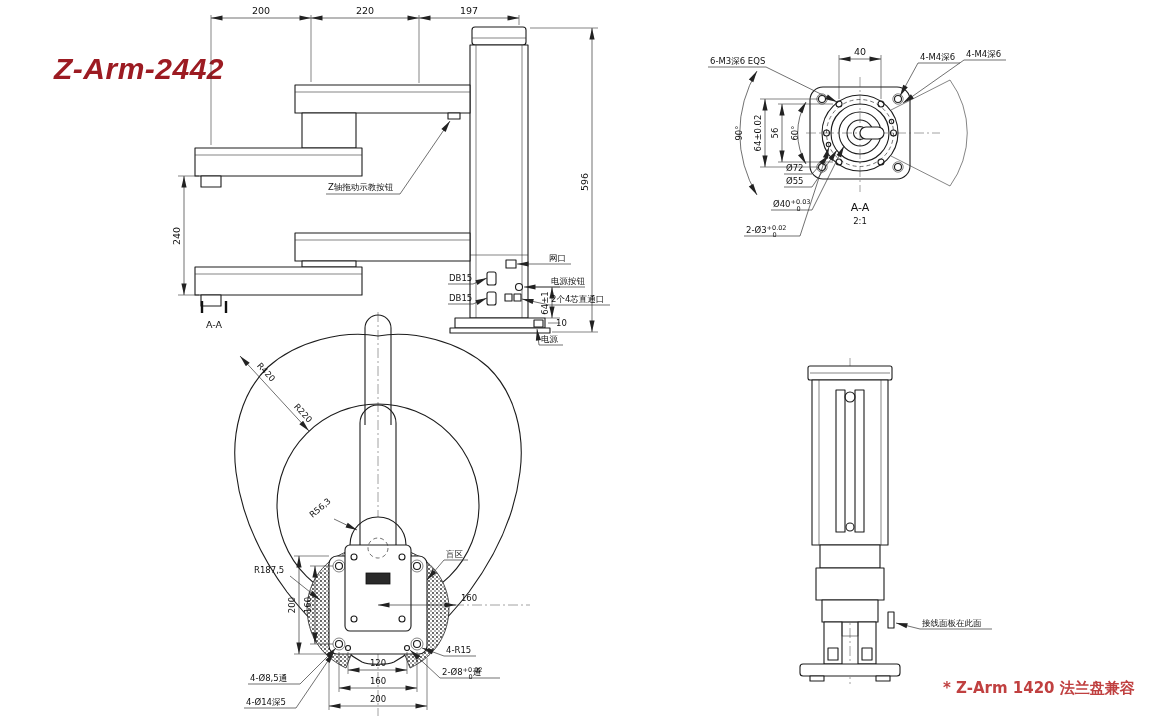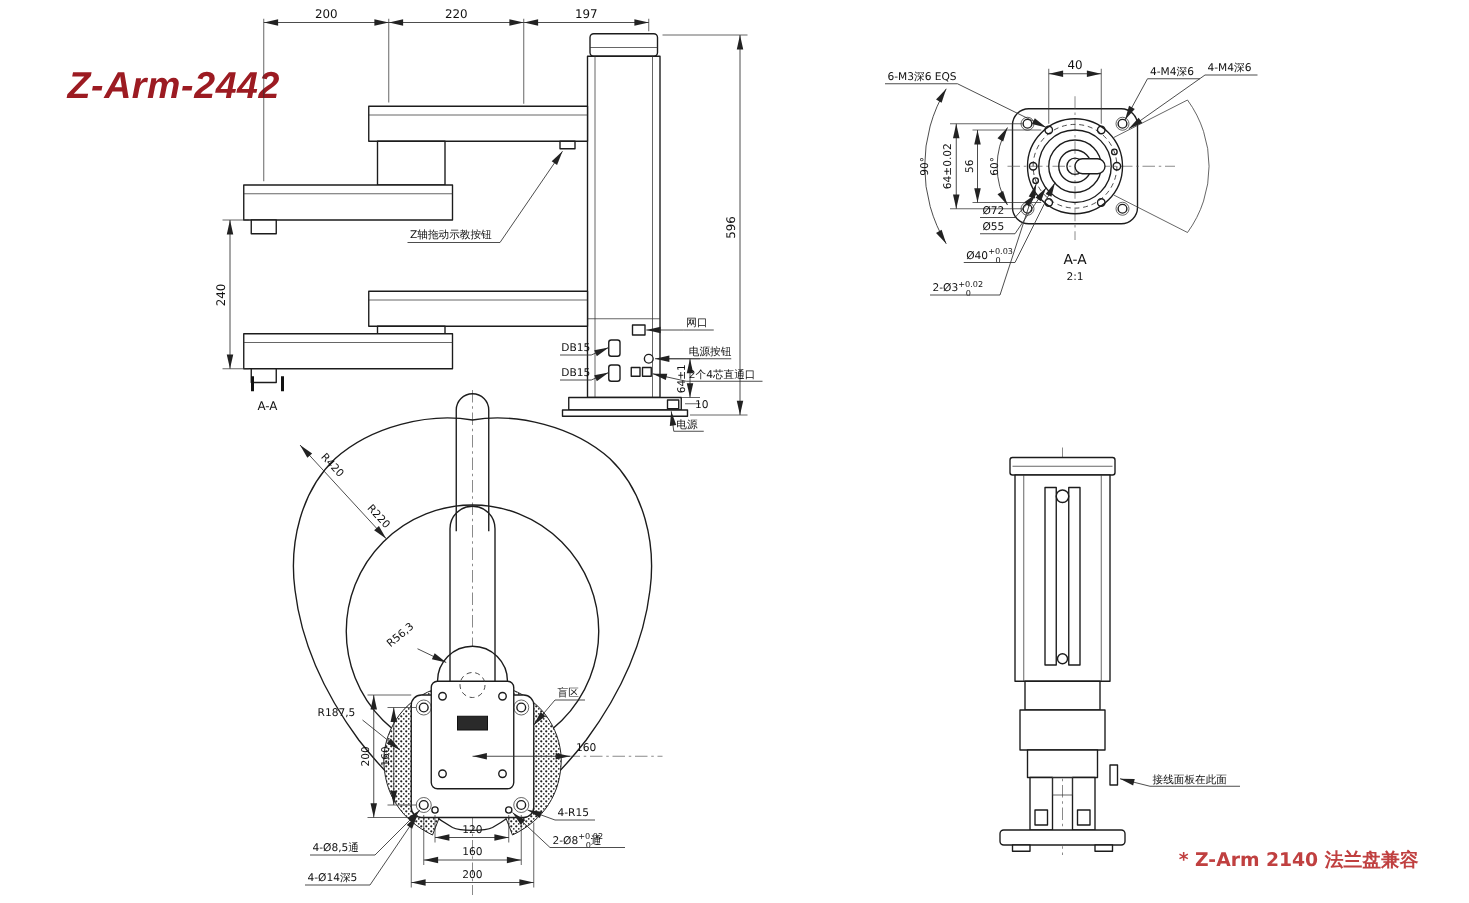--- a/index.html
+++ b/index.html
@@ -22,21 +22,21 @@
   .t11{font-size:11px;}
   .tol{font-size:6.5px;}
   .thick{stroke:#111;stroke-width:2.4;}
 </style>
 </head>
 <body>
 
 <div class="page">
 
   <div class="title">Z-Arm-2442</div>
-  <div class="footnote">* Z-Arm 2140 法兰盘兼容</div>
+  <div class="footnote">* Z-Arm 1420 法兰盘兼容</div>
 
   <svg class="draw" width="1175" height="722" viewBox="0 0 1175 722">
     <defs>
       <marker id="ae" viewBox="0 0 12 6" refX="12" refY="3" markerWidth="12" markerHeight="6" orient="auto" markerUnits="userSpaceOnUse">
           <path d="M12,3 L0.5,0.4 L0.5,5.6 Z" fill="#222"></path>
         </marker>
       <marker id="as" viewBox="0 0 12 6" refX="0" refY="3" markerWidth="12" markerHeight="6" orient="auto" markerUnits="userSpaceOnUse">
           <path d="M0,3 L11.5,0.4 L11.5,5.6 Z" fill="#222"></path>
         </marker>
       <pattern id="spk" width="4" height="4" patternUnits="userSpaceOnUse">

